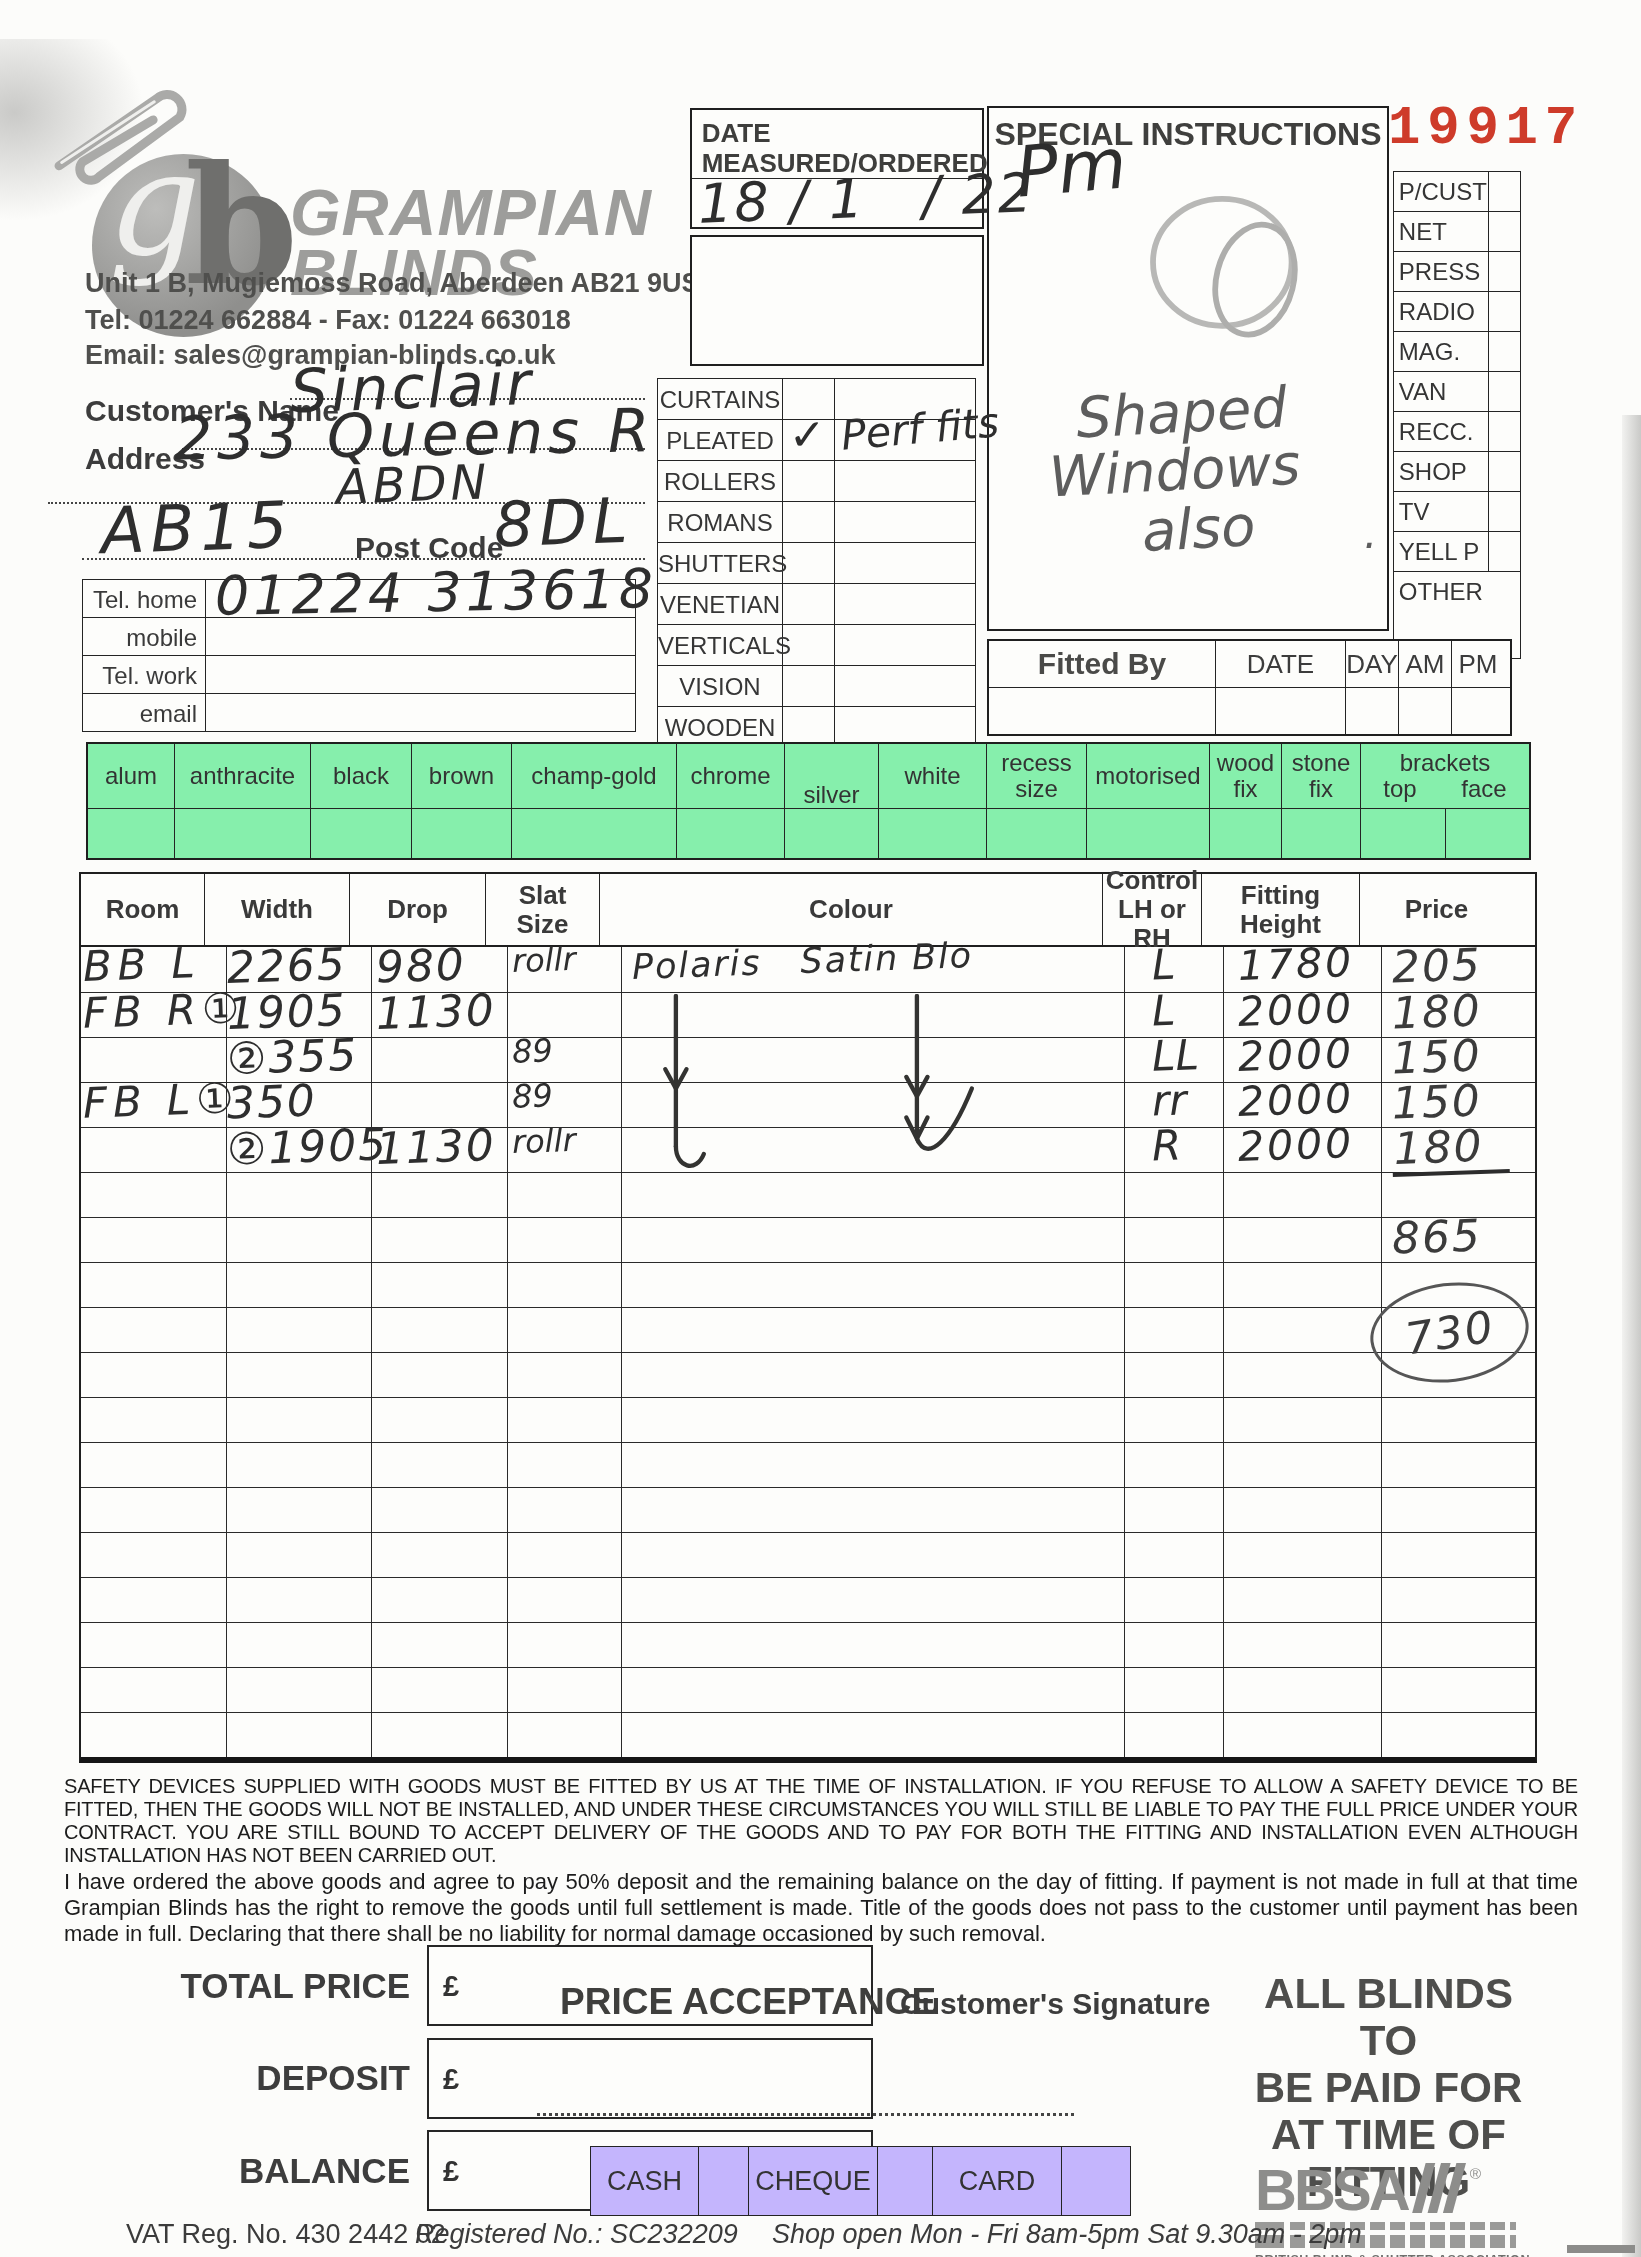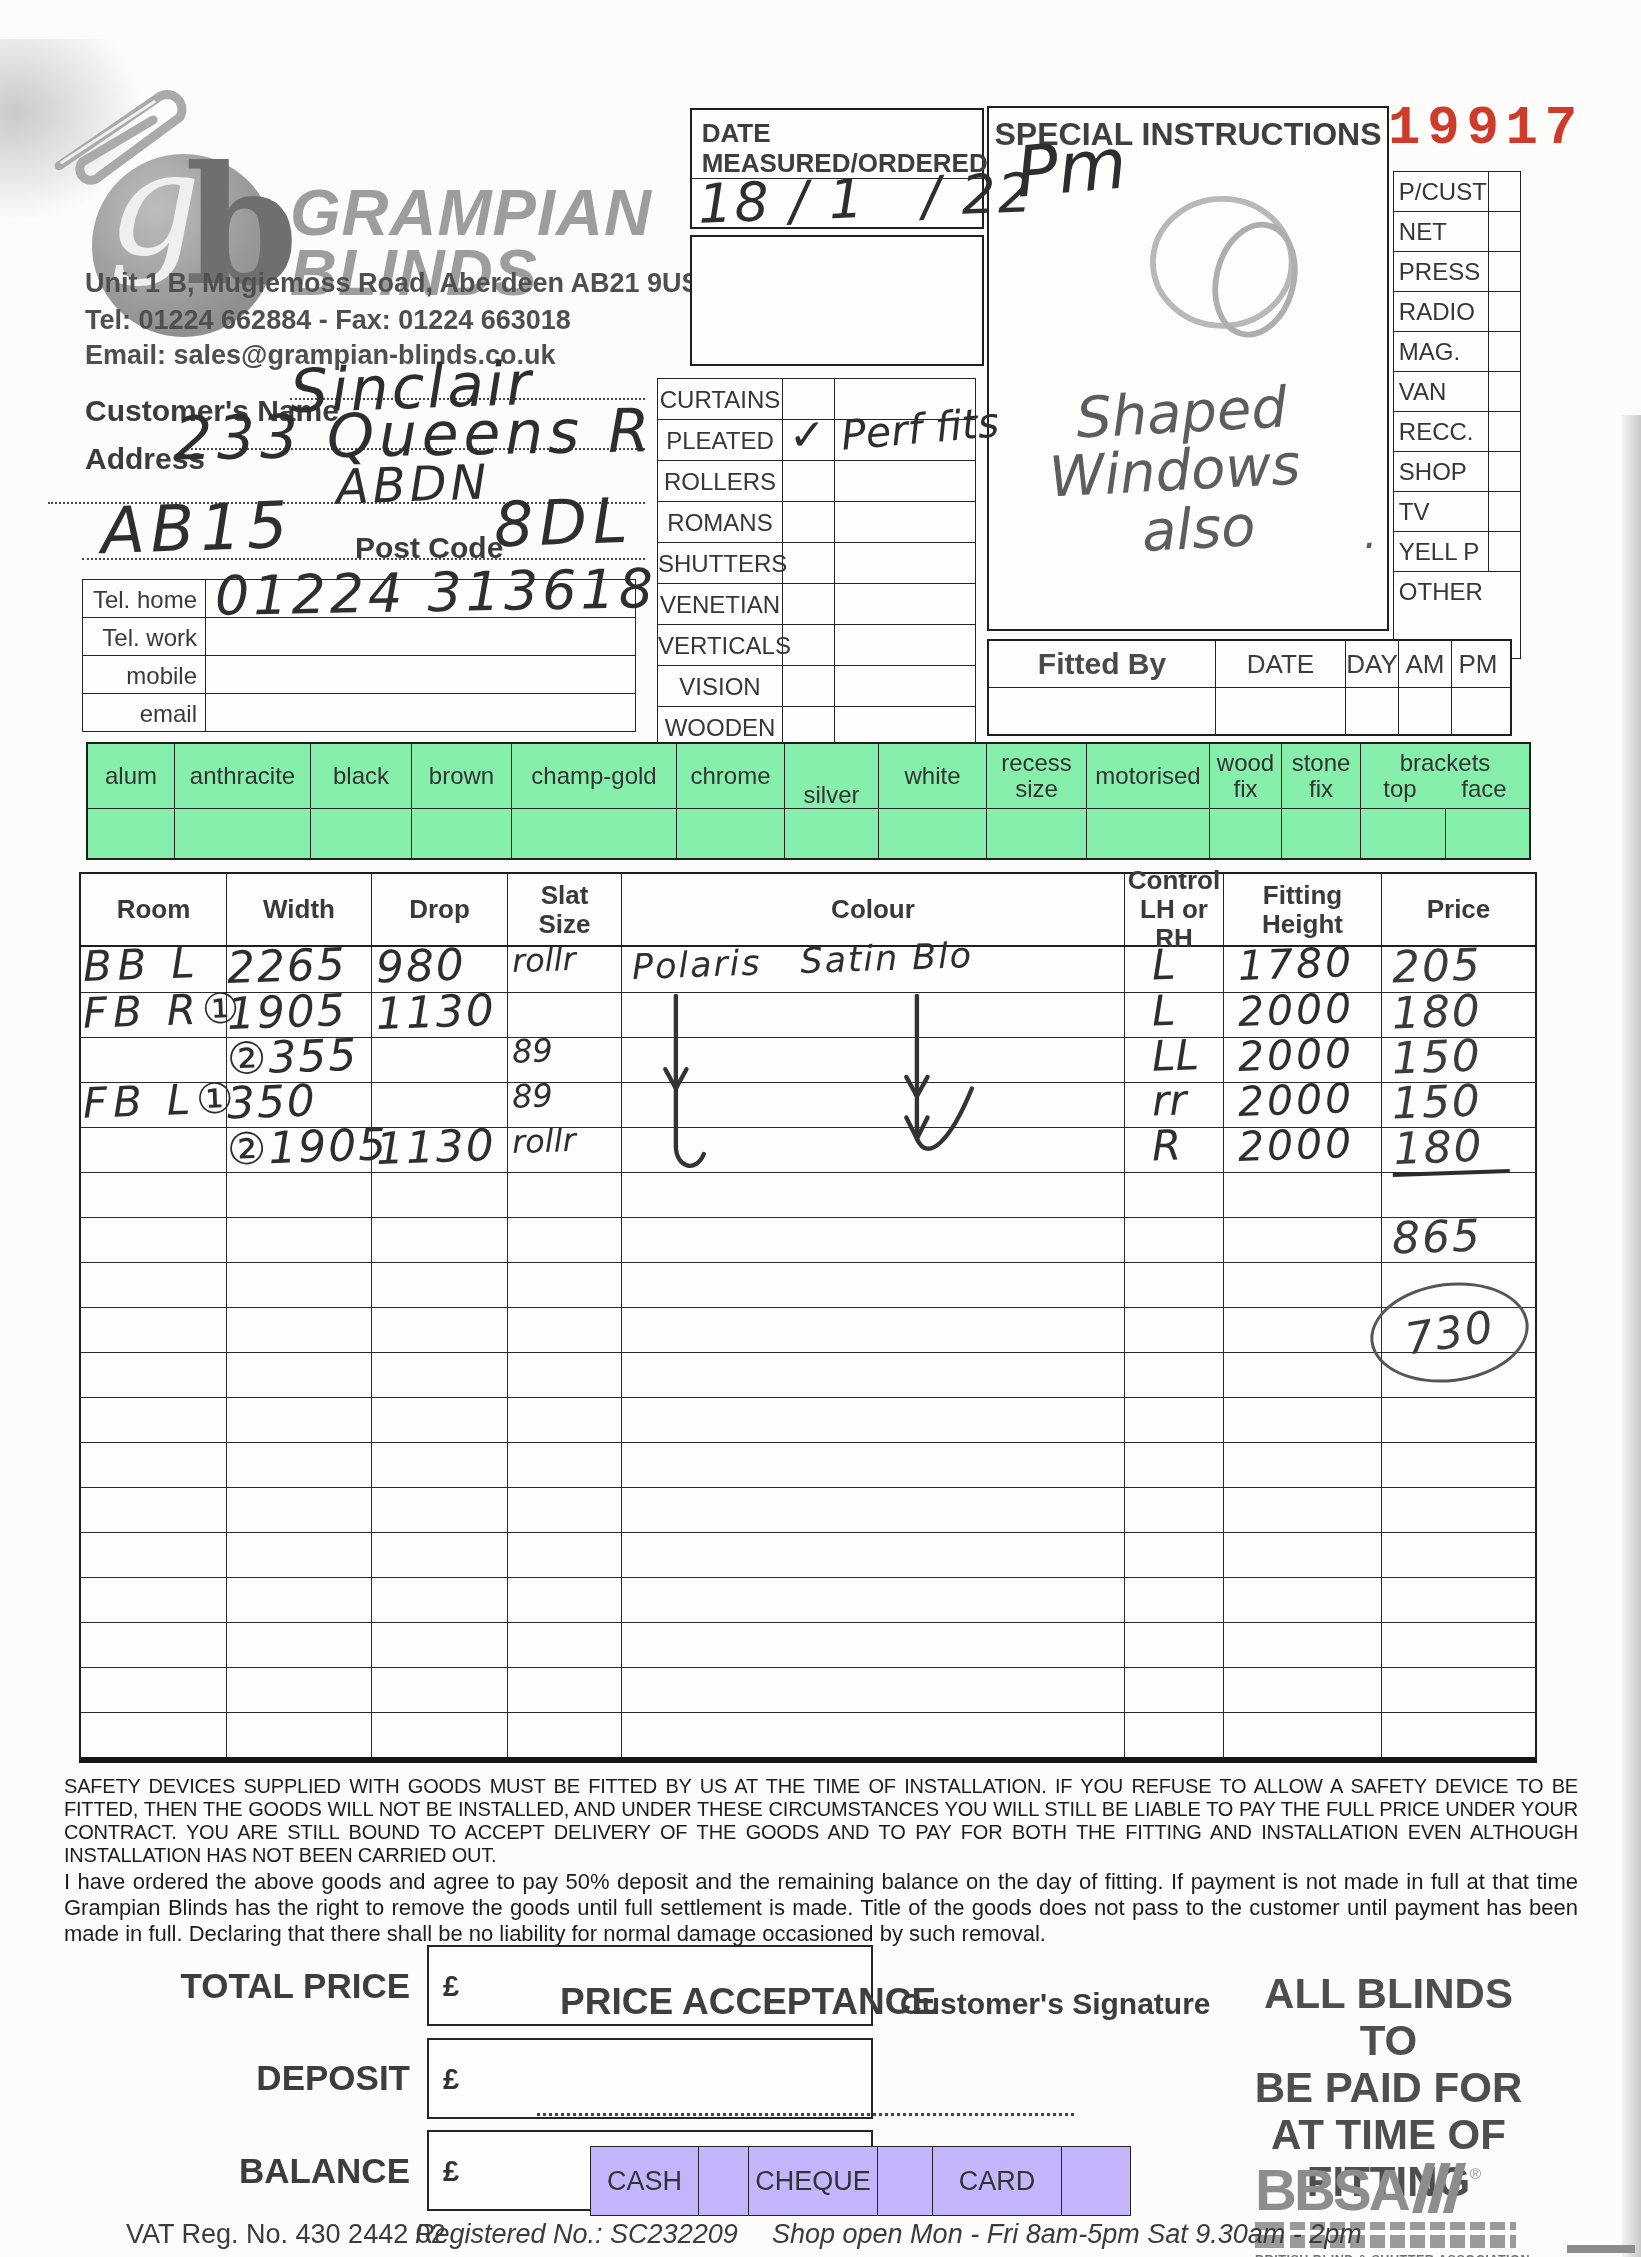--- a/index.html
+++ b/index.html
@@ -262,25 +262,25 @@
   <span class="hw" style="position:absolute;left:494px;top:494px;font-size:62px;letter-spacing:5.8px;transform:rotate(-2deg);">8DL</span>
 
   <div class="ph-table" id="phone-rows">
       <div class="ph-row">
         <div class="ph-label">Tel. home</div>
         <div class="ph-value">
           <span class="hw ph-hw">01224 313618</span>
         </div>
       </div>
       <div class="ph-row">
+        <div class="ph-label">mobile</div>
+        <div class="ph-value"></div>
+      </div>
+      <div class="ph-row">
         <div class="ph-label">Tel. work</div>
-        <div class="ph-value"></div>
-      </div>
-      <div class="ph-row">
-        <div class="ph-label">mobile</div>
         <div class="ph-value"></div>
       </div>
       <div class="ph-row">
         <div class="ph-label">email</div>
         <div class="ph-value"></div>
       </div>
     </div>
 
   <div class="pt-table" id="ptype-rows">
       <div class="pt-row">
@@ -412,21 +412,21 @@
         <div class="opt-vcell" style="width: 79px;"></div>
         <div class="opt-vcell split" style="width: 168px;">
           <div class="half"></div>
           <div class="half2"></div>
         </div>
       </div>
   </div>
 
   <div class="ot">
     <div class="ot-hrow" id="ot-header">
-        <div class="ot-hcell" style="width: 146px;">Room</div>
+        <div class="ot-hcell" style="width: 124px;">Room</div>
         <div class="ot-hcell" style="width: 145px;">Width</div>
         <div class="ot-hcell" style="width: 136px;">Drop</div>
         <div class="ot-hcell" style="width: 114px;">Slat Size</div>
         <div class="ot-hcell" style="width: 503px;">Colour</div>
         <div class="ot-hcell" style="width: 99px;">Control LH or RH</div>
         <div class="ot-hcell" style="width: 158px;">Fitting Height</div>
         <div class="ot-hcell" style="width: 153px;">Price</div>
       </div>
     <div id="ot-body">
         <div class="ot-row">

